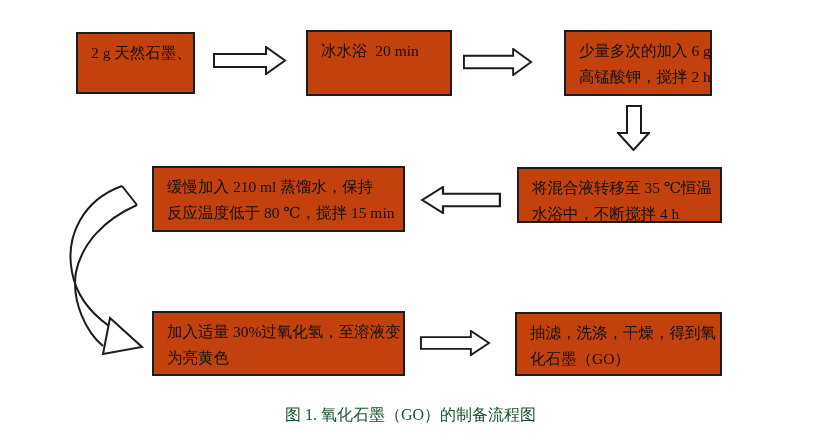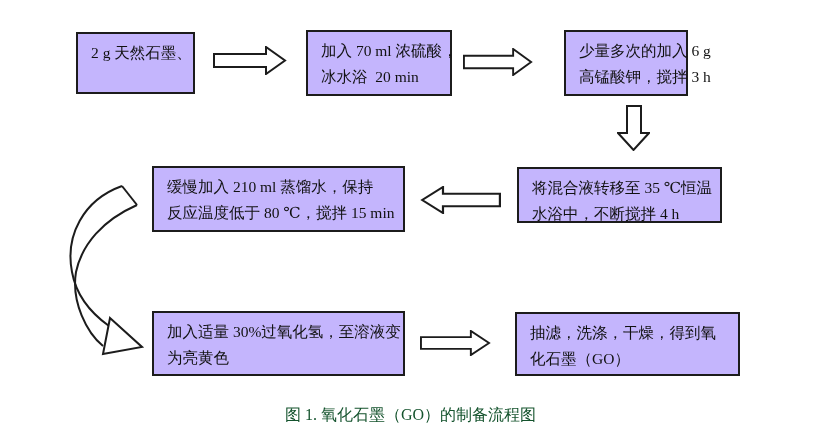--- a/index.html
+++ b/index.html
@@ -12,21 +12,21 @@
     width: 815px;
     height: 444px;
     background: #ffffff;
     font-family: "Liberation Serif", "DejaVu Serif", serif;
     color: #111111;
     overflow: hidden;
   }
   .flow-box {
     position: absolute;
     border: 2px solid #1c1c1c;
-    background: #c4b5fd;
+    background: #c2410c;
     box-sizing: border-box;
     padding: 6px 8px 0 13px;
   }
   .flow-box .line {
     font-size: 15.5px;
     line-height: 26px;
     white-space: pre;
     color: #111111;
   }
   .arrow {
@@ -59,33 +59,32 @@
     <div class="line">2 g 天然石墨、</div>
   </div>
 
   <div class="arrow" style="left:213px; top:46px; width:74px; height:29px;">
     <svg viewBox="0 0 74 29" preserveAspectRatio="none">
       <polygon points="1,8 53,8 53,1 72,14.5 53,28 53,21 1,21" fill="#ffffff" stroke="#1c1c1c" stroke-width="2" stroke-linejoin="miter"></polygon>
     </svg>
   </div>
 
   <div class="flow-box" style="left:306px; top:30px; width:146px; height:66px;">
-    <div class="line">加入 70 ml 浓硫酸，</div>
     <div class="line">冰水浴  20 min</div>
   </div>
 
   <div class="arrow" style="left:463px; top:48px; width:70px; height:28px;">
     <svg viewBox="0 0 74 29" preserveAspectRatio="none">
       <polygon points="1,8 53,8 53,1 72,14.5 53,28 53,21 1,21" fill="#ffffff" stroke="#1c1c1c" stroke-width="2" stroke-linejoin="miter"></polygon>
     </svg>
   </div>
 
-  <div class="flow-box" style="left:564px; top:30px; width:124px; height:66px;">
+  <div class="flow-box" style="left:564px; top:30px; width:148px; height:66px;">
     <div class="line">少量多次的加入 6 g</div>
-    <div class="line">高锰酸钾，搅拌 3 h</div>
+    <div class="line">高锰酸钾，搅拌 2 h</div>
   </div>
 
   <div class="arrow" style="left:617px; top:105px; width:33px; height:46px;">
     <svg viewBox="0 0 33 46" preserveAspectRatio="none">
       <polygon points="10,1 24,1 24,28 32,28 16.5,45 1,28 10,28" fill="#ffffff" stroke="#1c1c1c" stroke-width="2" stroke-linejoin="miter"></polygon>
     </svg>
   </div>
 
   <div class="flow-box" style="left:517px; top:167px; width:205px; height:56px;">
     <div class="line">将混合液转移至 35 ℃恒温</div>
@@ -116,20 +115,20 @@
     <div class="line">加入适量 30%过氧化氢，至溶液变</div>
     <div class="line">为亮黄色</div>
   </div>
 
   <div class="arrow" style="left:420px; top:330px; width:71px; height:26px;">
     <svg viewBox="0 0 74 29" preserveAspectRatio="none">
       <polygon points="1,8 53,8 53,1 72,14.5 53,28 53,21 1,21" fill="#ffffff" stroke="#1c1c1c" stroke-width="2" stroke-linejoin="miter"></polygon>
     </svg>
   </div>
 
-  <div class="flow-box" style="left:515px; top:312px; width:225px; height:64px;">
+  <div class="flow-box" style="left:515px; top:312px; width:207px; height:64px;">
     <div class="line">抽滤，洗涤，干燥，得到氧</div>
     <div class="line">化石墨（GO）</div>
   </div>
 
   <div class="caption" style="left:285px; top:405px;">图 1. 氧化石墨（GO）的制备流程图</div>
 
 </div>
 
 </body></html>

